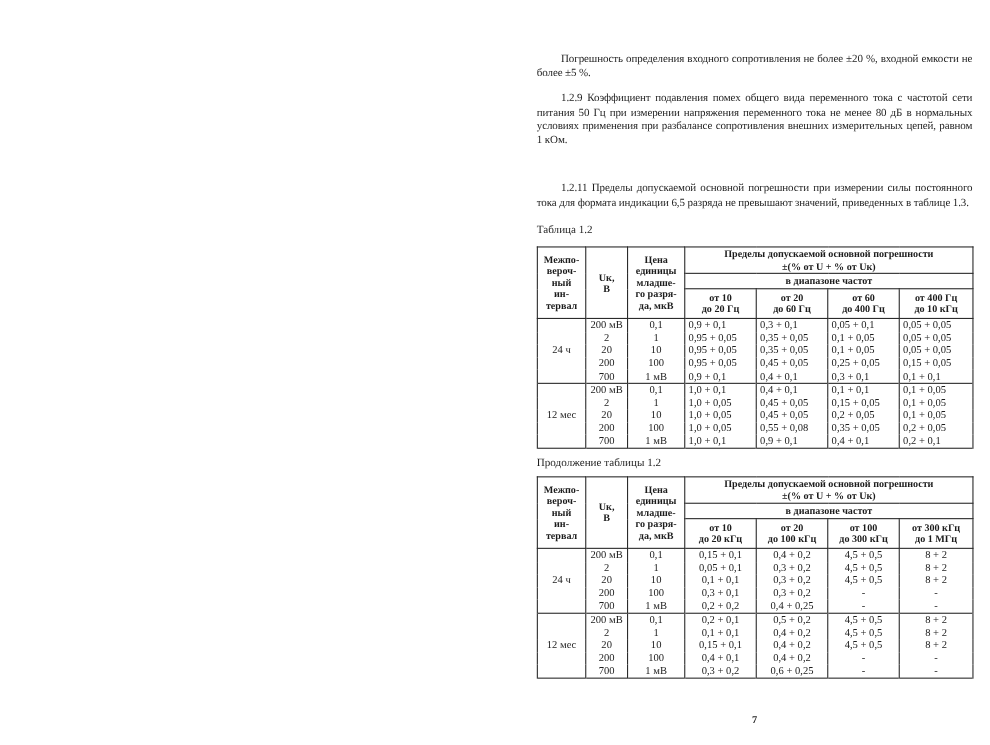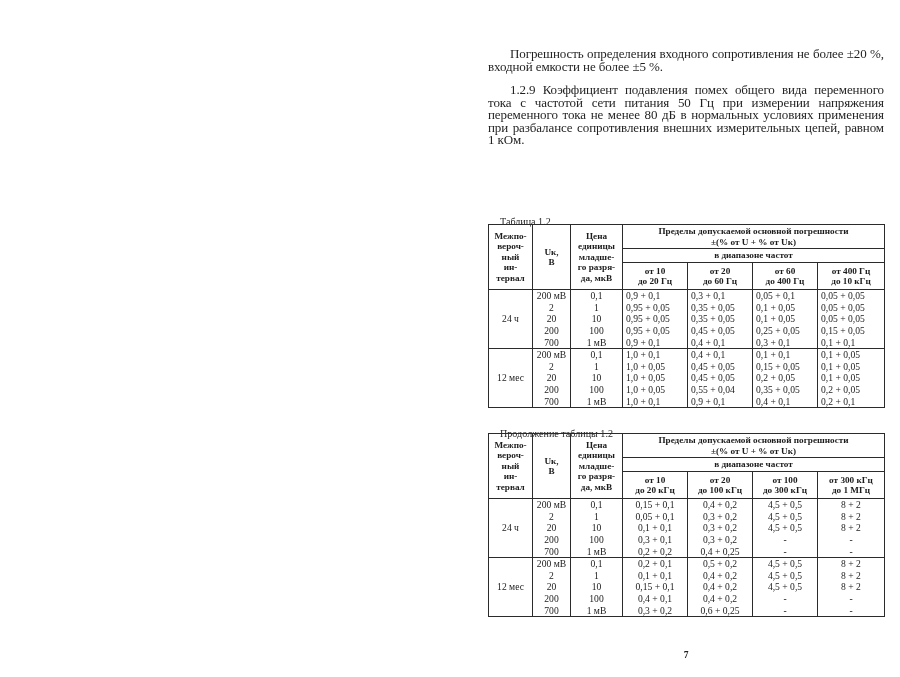--- a/index.html
+++ b/index.html
@@ -3,28 +3,28 @@
 <meta charset="utf-8">
 <style>
   html,body { margin:0; padding:0; }
   body {
     width:900px; height:677px; background:#ffffff; overflow:hidden; position:relative;
     font-family:"Liberation Serif", serif; color:#1f1f1f;
   }
   .content { position:absolute; left:488px; top:0; width:396px; height:677px; }
   .para {
     position:absolute; left:0; width:396px; margin:0;
-    font-size:13px; line-height:12.5px; letter-spacing:-0.1px;
+    font-size:10px; line-height:12.5px; letter-spacing:-0.1px;
     text-align:justify; text-indent:22px;
   }
   #p1 { top:48px; }
   #p2 { top:84px; }
   #p3 { top:136px; }
   #p4 { top:166px; }
-  .caption { position:absolute; left:0; margin:12px; font-size:10.1px; line-height:12px; }
+  .caption { position:absolute; left:0; margin:0; font-size:10.1px; line-height:12px; }
   #cap1 { top:204px; }
   #cap2 { top:416px; }
   table.spec {
     position:absolute; left:0; width:396px;
     border-collapse:collapse; table-layout:fixed;
     font-size:9.6px; color:#1c1c1c;padding-left:26px;
   }
   #t1 { top:224px; }
   #t2 { top:433px; }
   table.spec, table.spec th { border:1px solid #2b2b2b; }
@@ -50,20 +50,21 @@
     font-size:9.5px; font-weight:bold;
   }
 </style>
 </head>
 <body>
 
 <div class="content">
 
   <p class="para" id="p1">Погрешность определения входного сопротивления не более ±20 %, входной емкости не более ±5 %.</p>
   <p class="para" id="p2">1.2.9 Коэффициент подавления помех общего вида переменного тока с частотой сети питания 50 Гц при измерении напряжения переменного тока не менее 80 дБ в нормальных условиях применения при разбалансе сопротивления внешних измерительных цепей, равном 1 кОм.</p>
+  <p class="para" id="p4">1.2.11 Пределы допускаемой основной погрешности при измерении силы постоянного тока для формата индикации 6,5 разряда не превышают значений, приведенных в таблице 1.3.</p>
 
   <p class="caption" id="cap1">Таблица 1.2</p>
 
   <table class="spec" id="t1">
     <colgroup>
       <col style="width:44px">
         <col style="width:38px">
         <col style="width:52px">
       <col style="width:65px">
         <col style="width:65px">
@@ -167,21 +168,21 @@
         <td>10</td>
         <td class="val">1,0 + 0,05</td>
         <td class="val">0,45 + 0,05</td>
         <td class="val">0,2 + 0,05</td>
         <td class="val">0,1 + 0,05</td>
       </tr>
       <tr>
         <td>200</td>
         <td>100</td>
         <td class="val">1,0 + 0,05</td>
-        <td class="val">0,55 + 0,04</td>
+        <td class="val">0,55 + 0,08</td>
         <td class="val">0,35 + 0,05</td>
         <td class="val">0,2 + 0,05</td>
       </tr>
       <tr>
         <td>700</td>
         <td>1 мВ</td>
         <td class="val">1,0 + 0,1</td>
         <td class="val">0,9 + 0,1</td>
         <td class="val">0,4 + 0,1</td>
         <td class="val">0,2 + 0,1</td>

